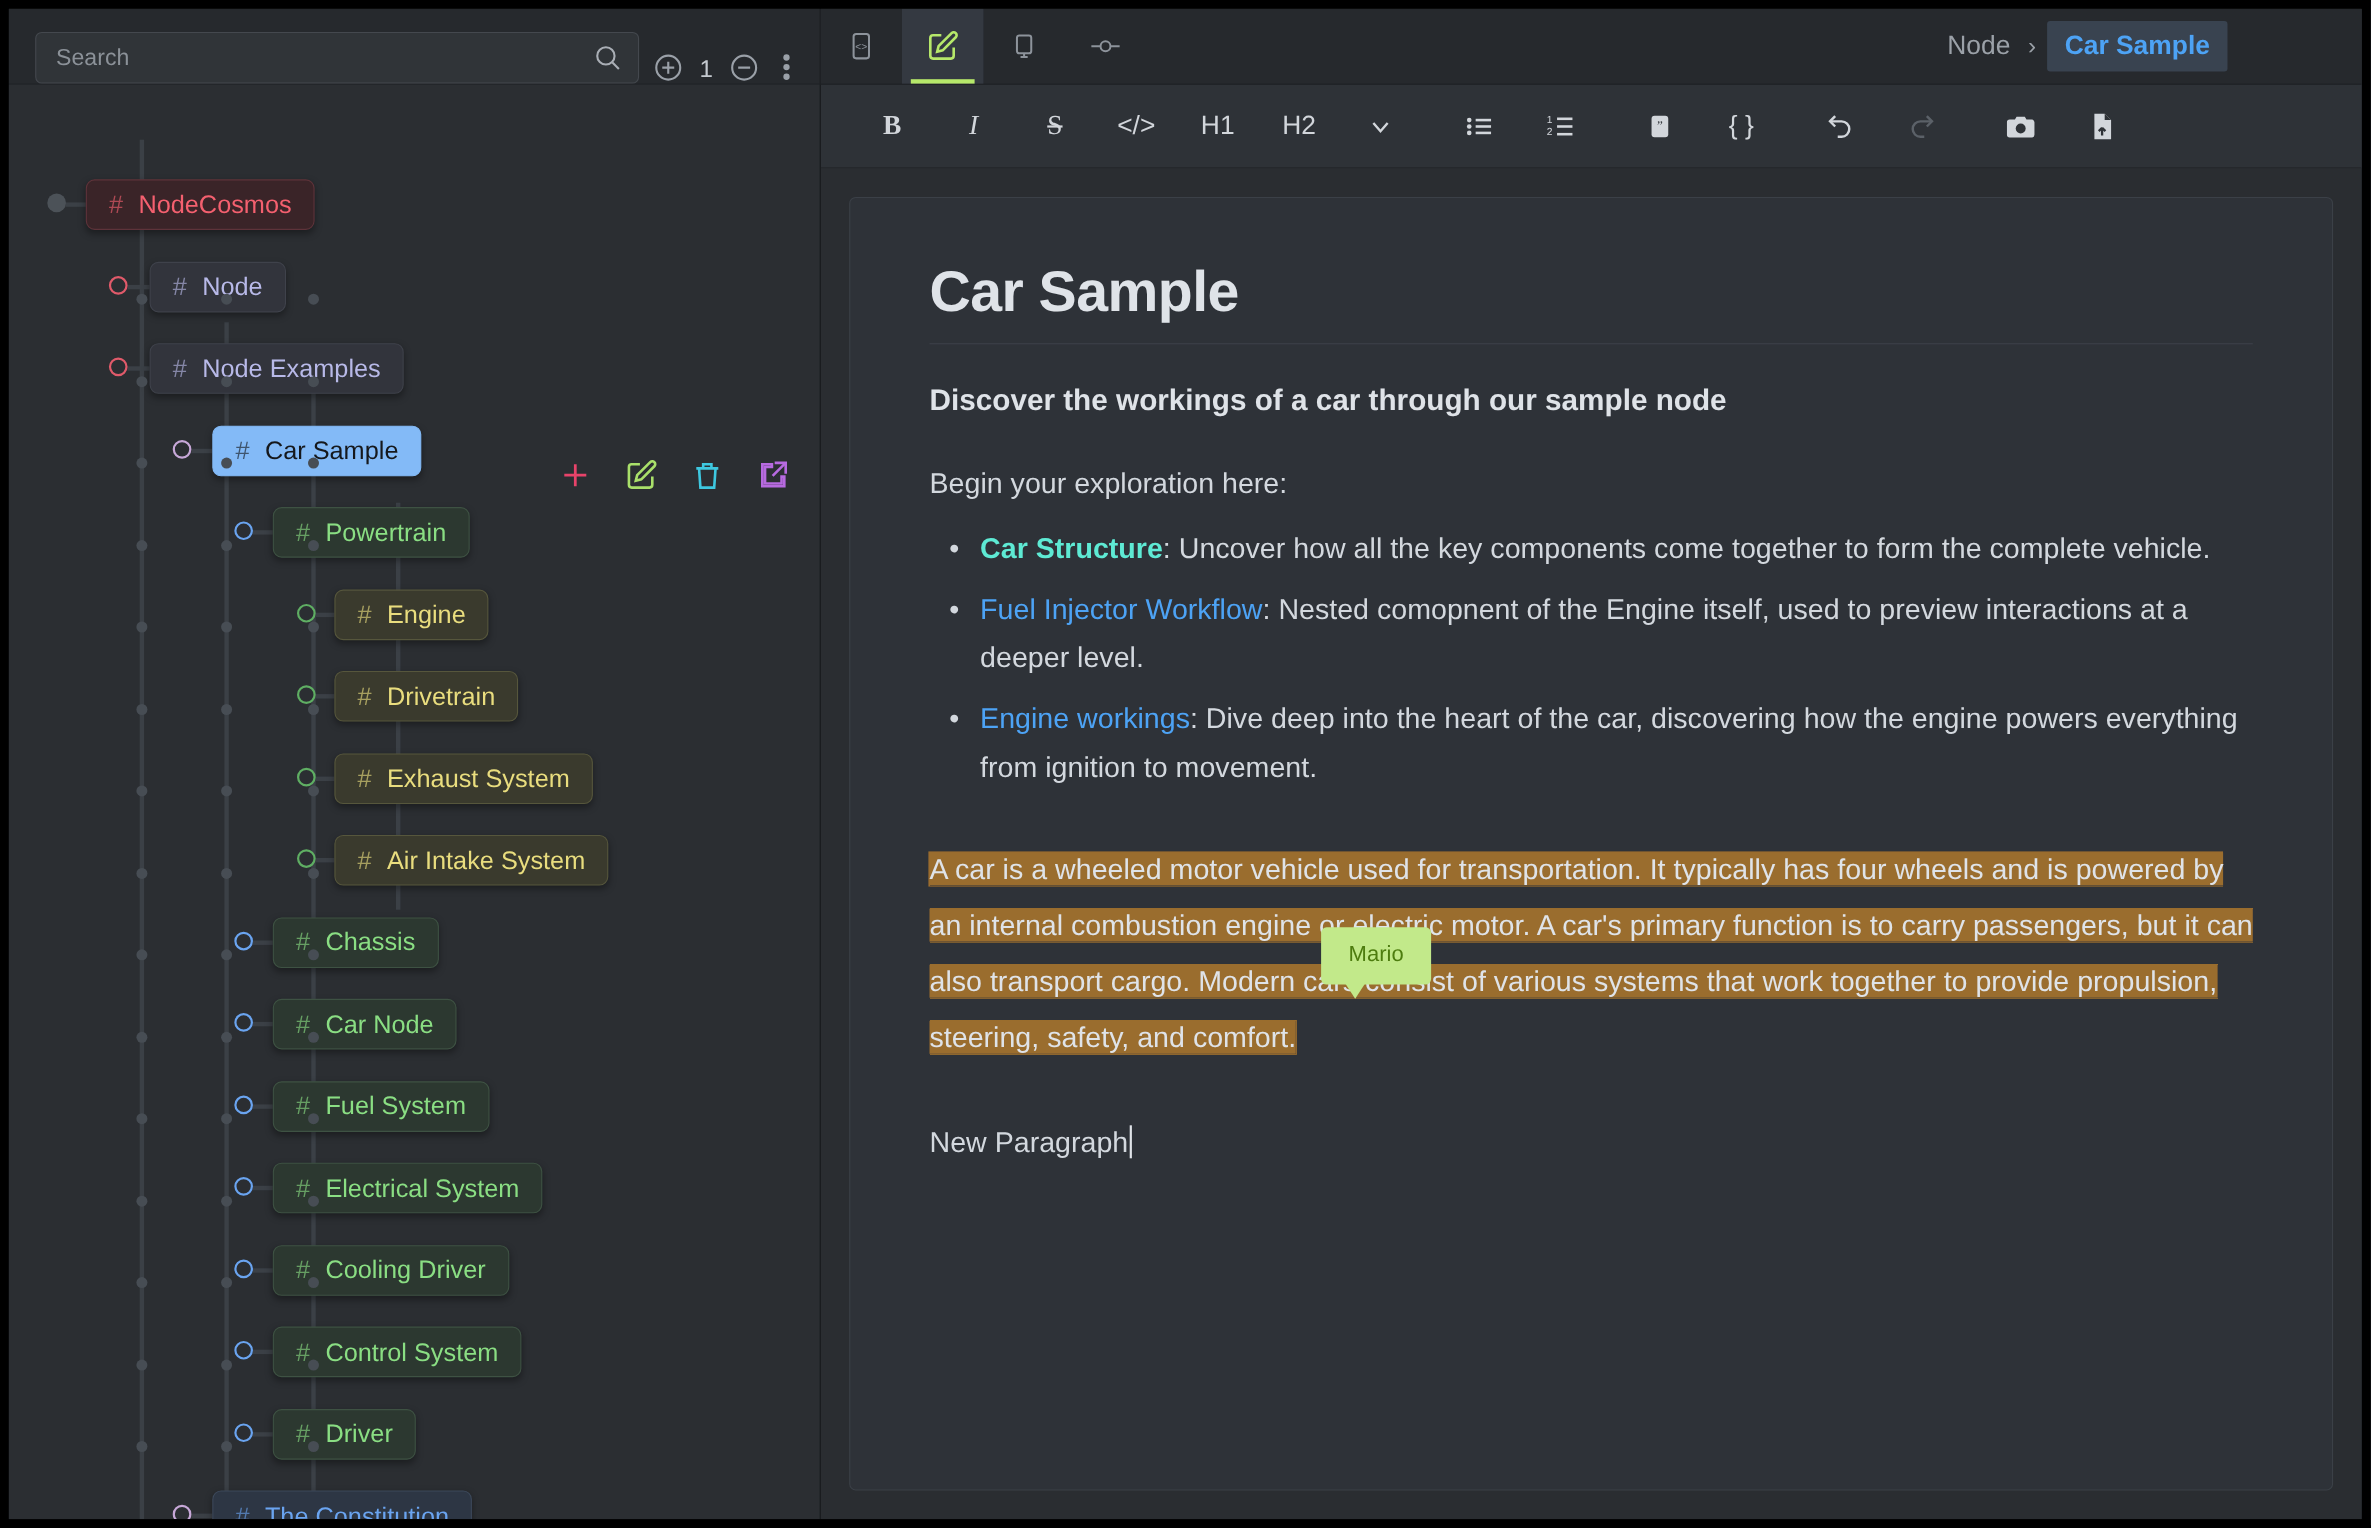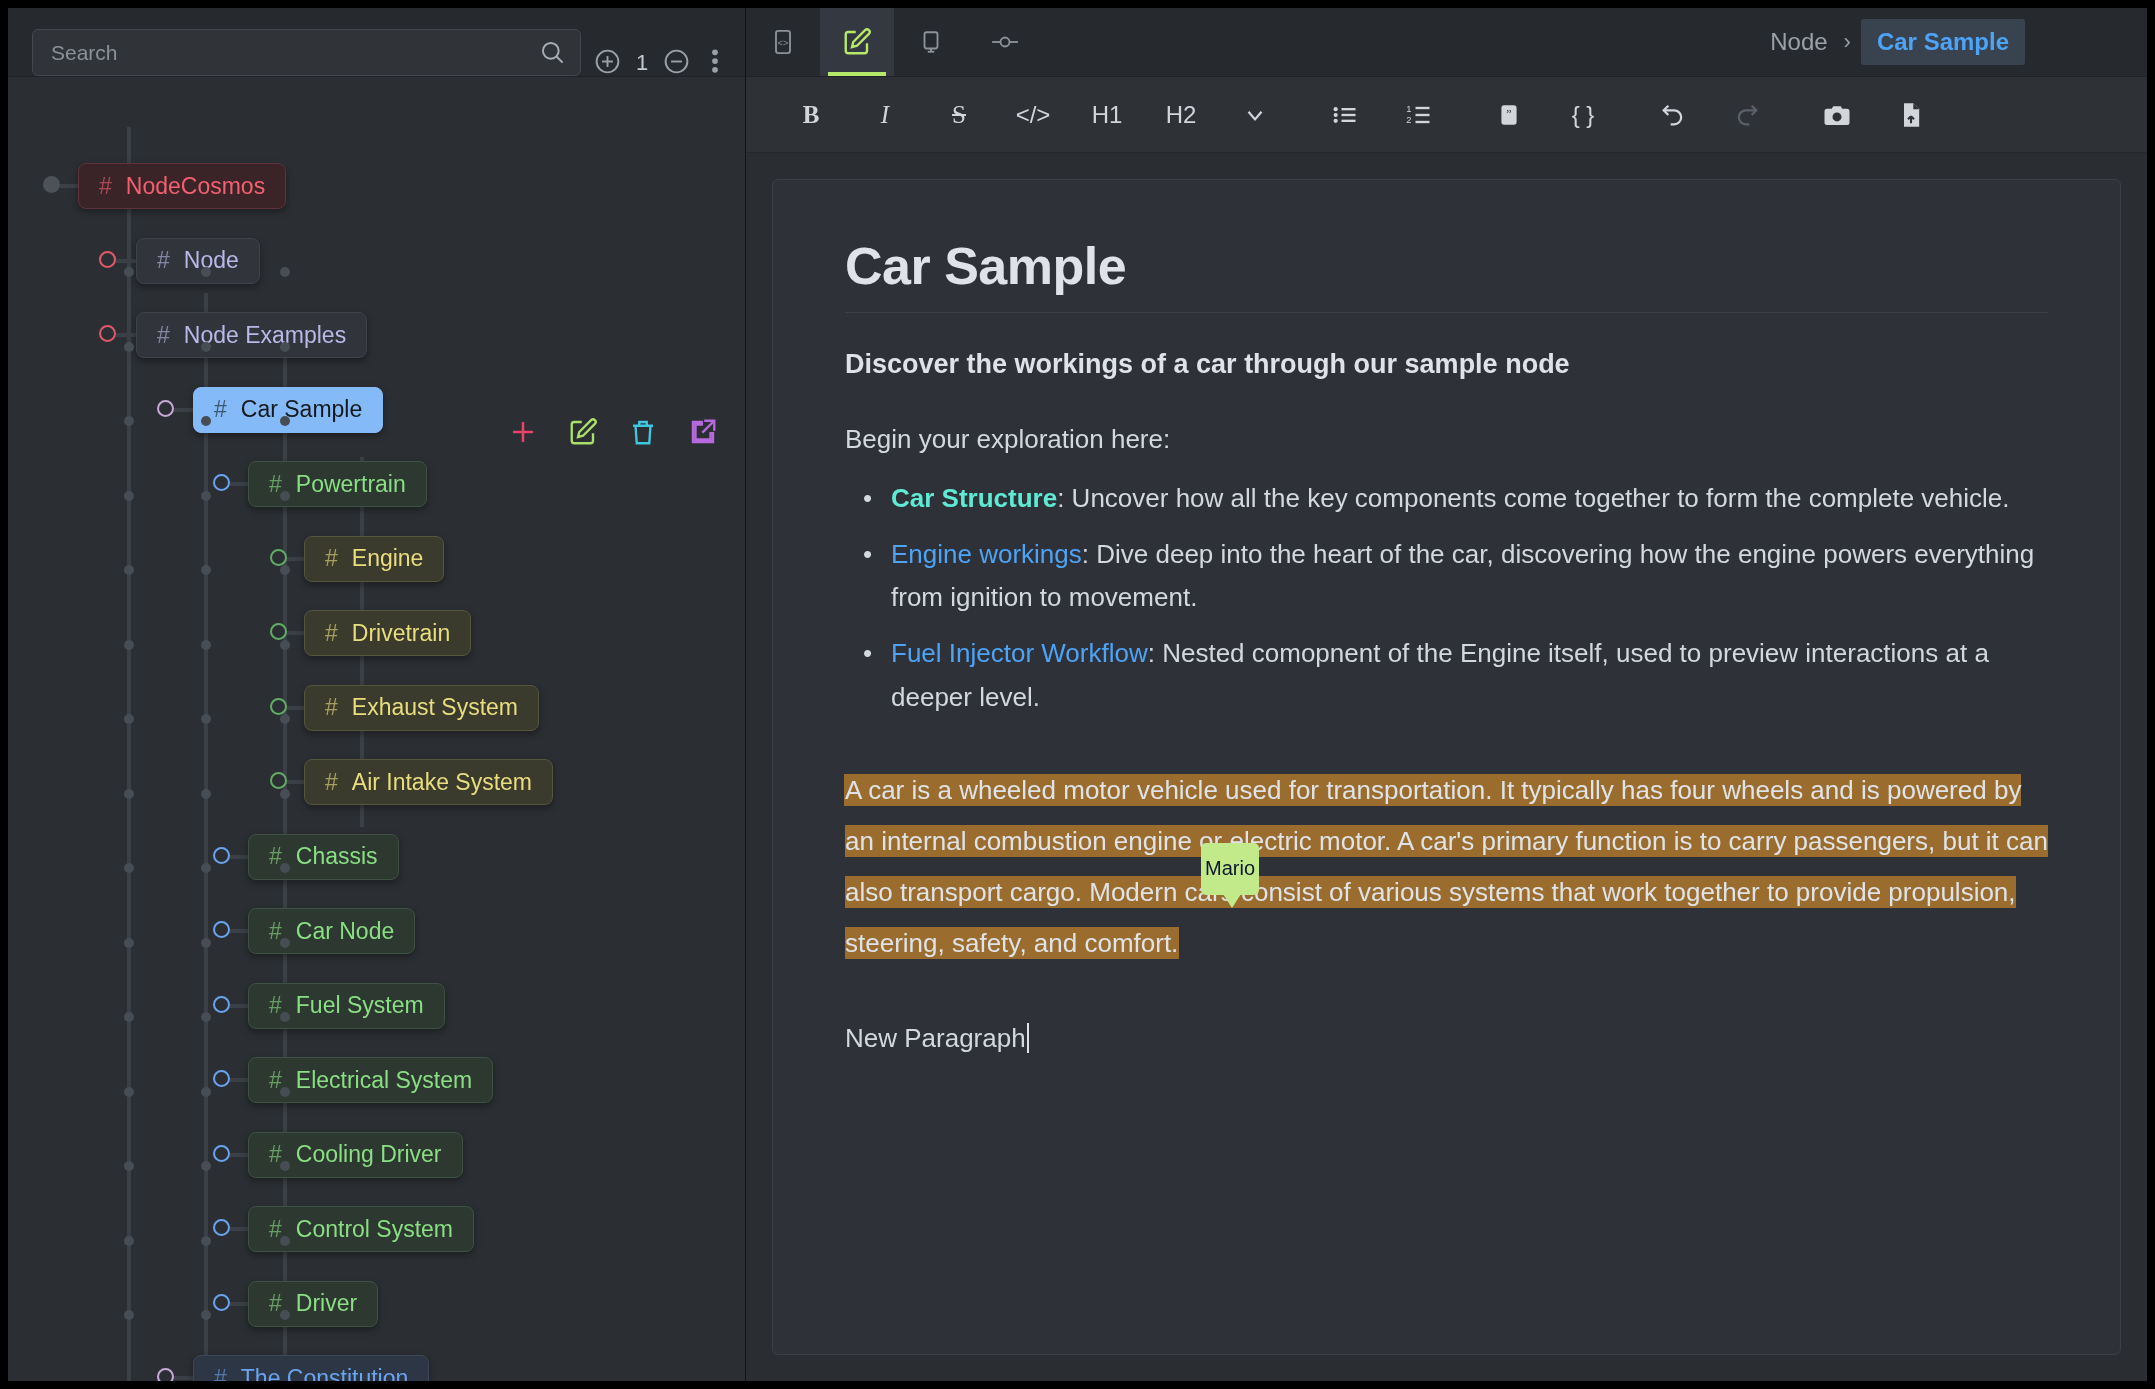--- a/index.html
+++ b/index.html
@@ -157,22 +157,22 @@
   .bold-lbl { font-weight: bold; color: #5eead4; }
   .link { color: #4da3f5; }
 
   #hl-para {
     margin-top: 46px; font-size: 26px; line-height: 1.96;
     color: #dfe3e8; position: relative;
   }
   #hl-para .hl { background: #9a6d2e; box-shadow: 0 0 0 1px #9a6d2e; }
   #mario {
     position: absolute; left: 356px; top: 78px;
-    background: #c2e98a; color: #0f172a;
-    font-size: 20px; padding: 6px 4px; border-radius: 5px;
+    background: #c2e98a; color: #4d7c0f;
+    font-size: 20px; padding: 6px 25px; border-radius: 5px;
     z-index: 5;
   }
   #mario::after {
     content: ""; position: absolute; left: 22px; bottom: -13px;
     border-left: 9px solid transparent; border-right: 9px solid transparent;
     border-top: 14px solid #c2e98a;
   }
   #newpara { margin-top: 54px; font-size: 26px; color: #d3d8de; }
   .caret {
     display: inline-block; width: 2px; height: 30px;
@@ -511,22 +511,22 @@
       </div>
     </div>
 
     <div id="doc-wrap">
       <div id="doc">
         <h1>Car Sample</h1>
         <h2>Discover the workings of a car through our sample node</h2>
         <p class="body">Begin your exploration here:</p>
         <ul id="bullet-list">
             <li><span class="bold-lbl">Car Structure</span><span>: Uncover how all the key components come together to form the complete vehicle.</span></li>
+            <li><span class="link">Fuel Injector Workflow</span><span>: Nested comopnent of the Engine itself, used to preview interactions at a deeper level.</span></li>
             <li><span class="link">Engine workings</span><span>: Dive deep into the heart of the car, discovering how the engine powers everything from ignition to movement.</span></li>
-            <li><span class="link">Fuel Injector Workflow</span><span>: Nested comopnent of the Engine itself, used to preview interactions at a deeper level.</span></li>
           </ul>
 
         <div id="hl-para">
           <span class="hl" id="hl-text">A car is a wheeled motor vehicle used for transportation. It typically has four wheels and is powered by an internal combustion engine or electric motor. A car's primary function is to carry passengers, but it can also transport cargo. Modern cars consist of various systems that work together to provide propulsion, steering, safety, and comfort.</span>
           <div id="mario">Mario</div>
         </div>
 
         <p id="newpara"><span>New Paragraph</span><span class="caret"></span></p>
       </div>
     </div>

